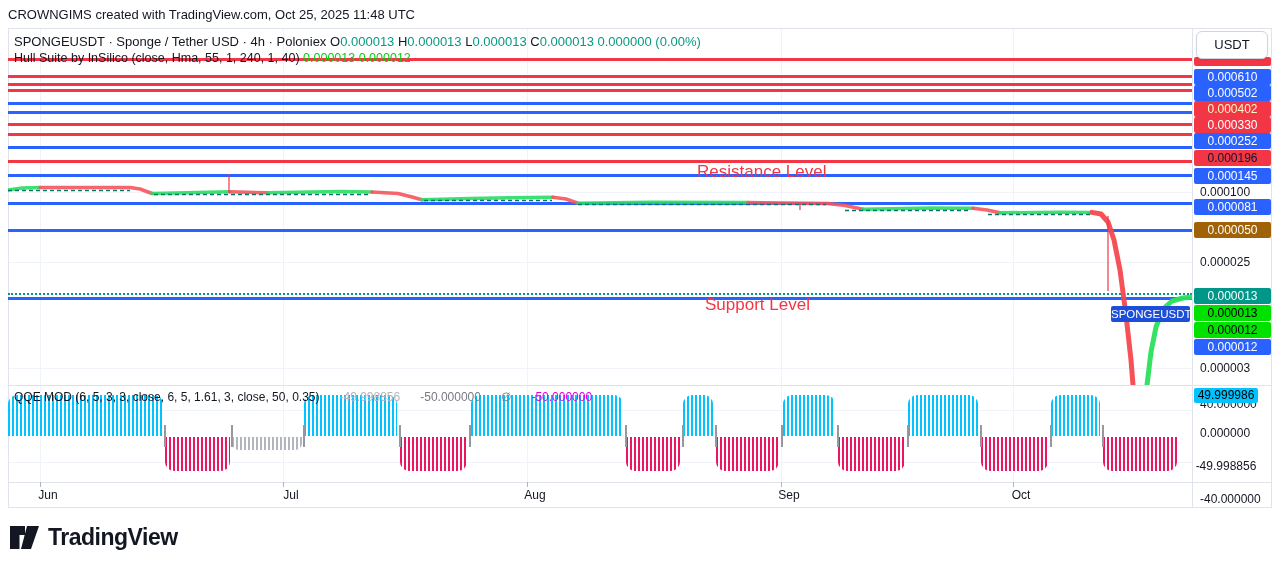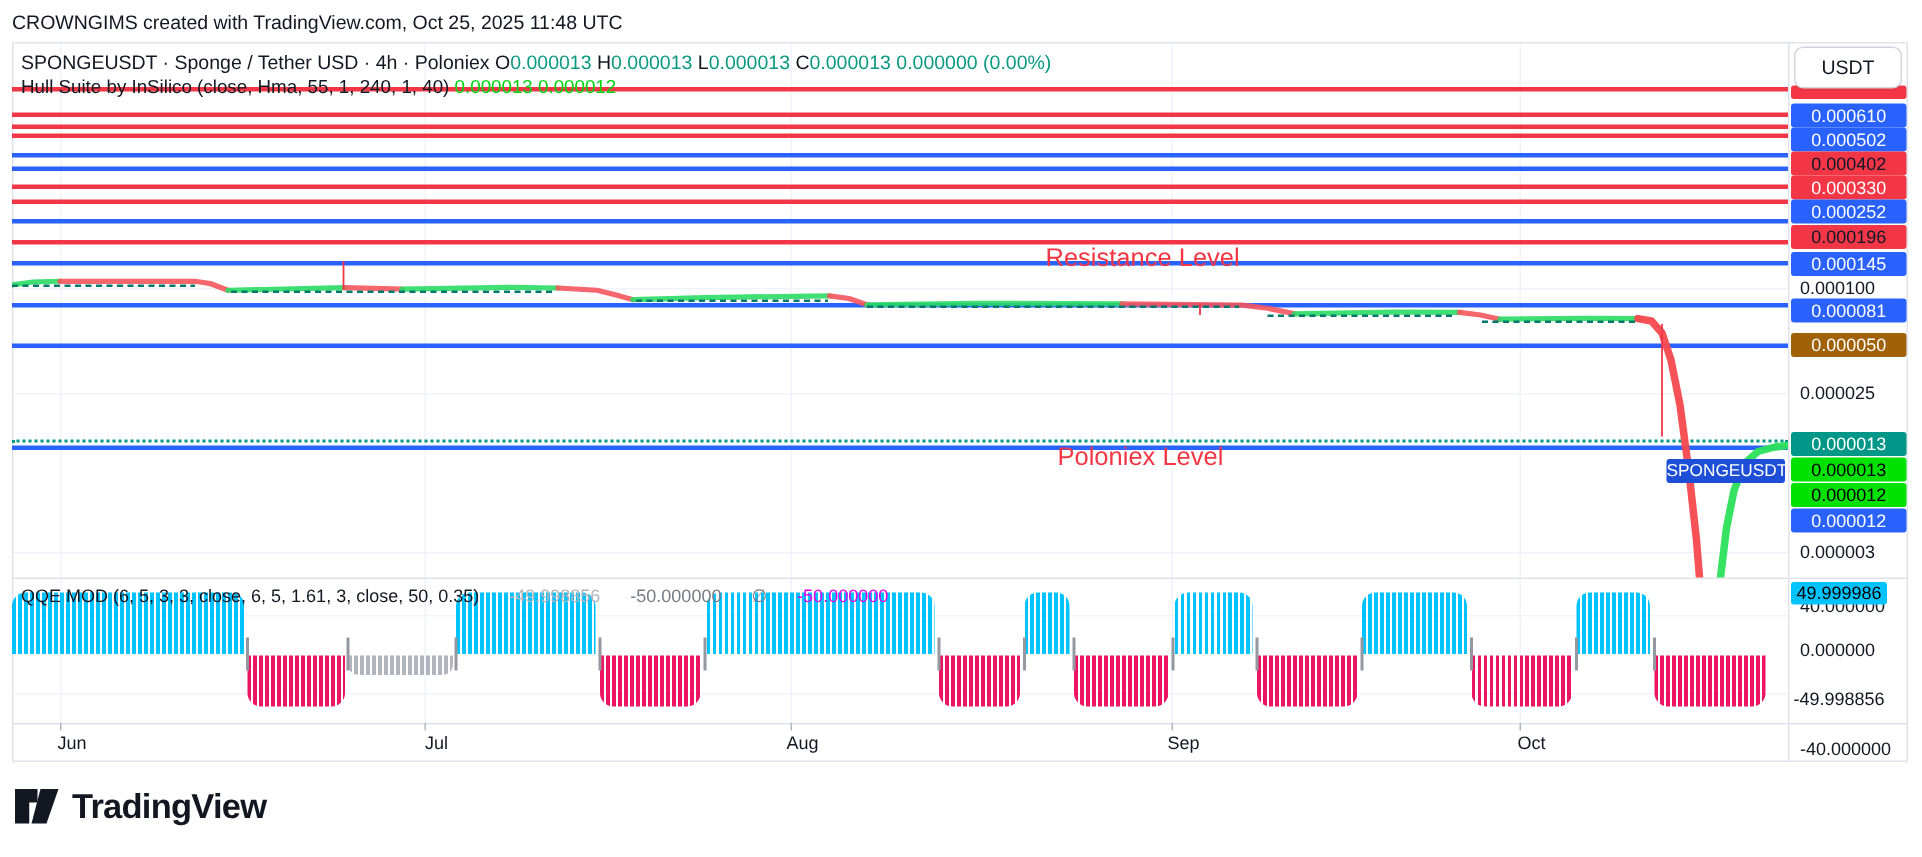--- a/index.html
+++ b/index.html
@@ -108,27 +108,27 @@
     <span>SPONGEUSDT · Sponge / Tether USD · 4h · Poloniex</span>
     <span id="ohlc-host"><span class="k"> O</span><span class="val">0.000013</span><span class="k"> H</span><span class="val">0.000013</span><span class="k"> L</span><span class="val">0.000013</span><span class="k"> C</span><span class="val">0.000013</span></span>
     <span class="val">0.000000 (0.00%)</span>
   </div>
   <div class="legend-row" style="left:14px;top:51px;font-size:12.5px;">
     <span>Hull Suite by InSilico (close, Hma, 55, 1, 240, 1, 40)</span>
     <span id="hull-vals"><span style="color: rgb(0, 212, 16); font-weight: 500;"> 0.000013</span><span style="color: rgb(0, 212, 16); font-weight: 500;"> 0.000012</span></span>
   </div>
 
   <div class="annot" style="left:697px;top:162px;">Resistance Level</div>
-  <div class="annot" style="left:705px;top:295px;">Poloniex Level</div>
+  <div class="annot" style="left:705px;top:295px;">Support Level</div>
 
   <div id="price-scale">
       <div class="plabel" style="top: 57px; background: rgb(242, 54, 69); color: rgb(255, 255, 255); height: 9px;"></div>
       <div class="plabel" style="top: 69px; background: rgb(41, 98, 255); color: rgb(255, 255, 255);">0.000610</div>
       <div class="plabel" style="top: 85px; background: rgb(41, 98, 255); color: rgb(255, 255, 255);">0.000502</div>
-      <div class="plabel" style="top: 101px; background: rgb(242, 54, 69); color: #0f172a;">0.000402</div>
+      <div class="plabel" style="top: 101px; background: rgb(242, 54, 69); color: #fef9c3;">0.000402</div>
       <div class="plabel" style="top: 117px; background: rgb(242, 54, 69); color: rgb(255, 255, 255);">0.000330</div>
       <div class="plabel" style="top: 133px; background: rgb(41, 98, 255); color: rgb(255, 255, 255);">0.000252</div>
       <div class="plabel" style="top: 150px; background: rgb(242, 54, 69); color: #0f172a;">0.000196</div>
       <div class="plabel" style="top: 168px; background: rgb(41, 98, 255); color: rgb(255, 255, 255);">0.000145</div>
       <div class="plabel" style="top: 199px; background: rgb(41, 98, 255); color: rgb(255, 255, 255);">0.000081</div>
       <div class="plabel" style="top: 222px; background: #a16207; color: rgb(255, 255, 255);">0.000050</div>
       <div class="plabel" style="top: 288px; background: rgb(0, 150, 136); color: rgb(255, 255, 255);">0.000013</div>
       <div class="plabel" style="top: 305px; background: rgb(0, 225, 0); color: rgb(0, 0, 0);">0.000013</div>
       <div class="plabel" style="top: 322px; background: rgb(0, 225, 0); color: rgb(0, 0, 0);">0.000012</div>
       <div class="plabel" style="top: 339px; background: rgb(41, 98, 255); color: rgb(255, 255, 255);">0.000012</div>

